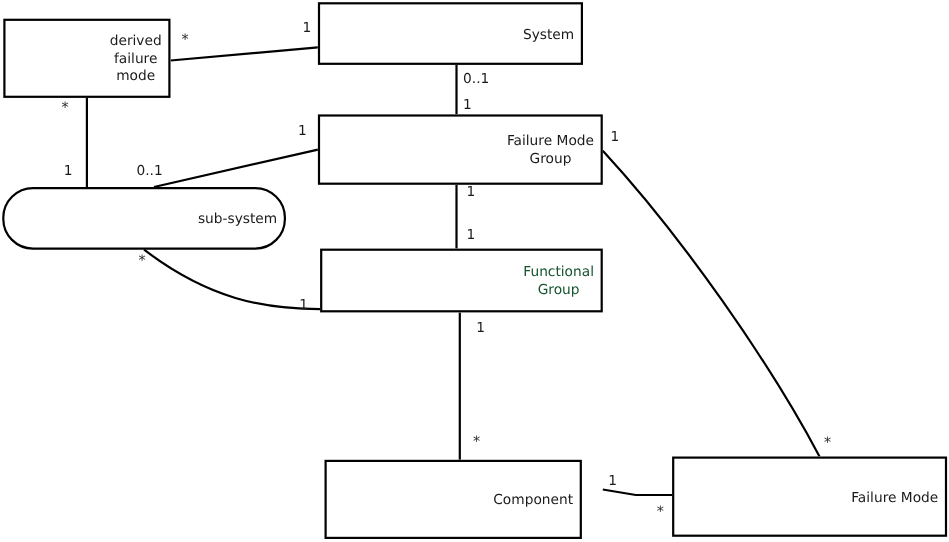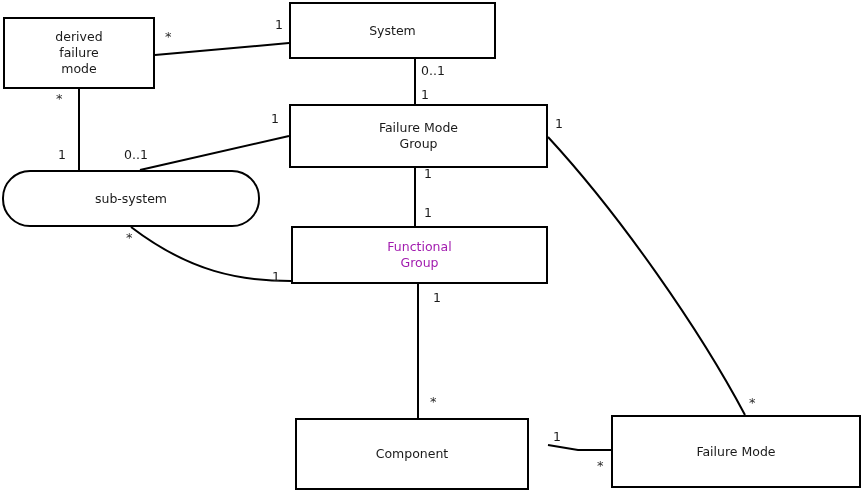--- a/index.html
+++ b/index.html
@@ -22,21 +22,21 @@
     width: 863px;
     height: 493px;
   }
   .uml-class {
     position: absolute;
     box-sizing: border-box;
     border: 2px solid #000000;
     background: #ffffff;
     display: flex;
     align-items: center;
-    justify-content: center;
+    justify-content: flex-end;
     z-index: 2;
   }
   .uml-class-name {
     font-size: 12.5px;
     line-height: 16px;
     color: #1a1a1a;
     text-align: center;
     white-space: pre-line;
     padding: 0 6px;
   }
@@ -69,32 +69,32 @@
       <path d="M 548 445 L 578 450 L 611 450" fill="none" stroke="#000000" stroke-width="2" stroke-linecap="butt"></path>
       <path d="M 548 137 C 620 215 700 330 745 415" fill="none" stroke="#000000" stroke-width="2" stroke-linecap="butt"></path>
     </svg>
 
   <div id="class-layer">
       <div class="uml-class" style="left: 3px; top: 17px; width: 152px; height: 72px; border-color: rgb(0, 0, 0);">
         <div class="uml-class-name" style="color: rgb(26, 26, 26);">derived
 failure
 mode</div>
       </div>
-      <div class="uml-class" style="left: 289px; top: 2px; width: 207px; height: 57px; border-color: rgb(0, 0, 0);">
+      <div class="uml-class" style="left: 289px; top: 2px; width: 241px; height: 57px; border-color: rgb(0, 0, 0);">
         <div class="uml-class-name" style="color: rgb(26, 26, 26);">System</div>
       </div>
       <div class="uml-class" style="left: 289px; top: 104px; width: 259px; height: 64px; border-color: rgb(0, 0, 0);">
         <div class="uml-class-name" style="color: rgb(26, 26, 26);">Failure Mode
 Group</div>
       </div>
       <div class="uml-class" style="left: 2px; top: 170px; width: 258px; height: 57px; border-color: rgb(0, 0, 0); border-radius: 28px;">
         <div class="uml-class-name" style="color: rgb(26, 26, 26);">sub-system</div>
       </div>
       <div class="uml-class" style="left: 291px; top: 226px; width: 257px; height: 58px; border-color: rgb(0, 0, 0);">
-        <div class="uml-class-name" style="color: #a21caf;">Functional
+        <div class="uml-class-name" style="color: #14532d;">Functional
 Group</div>
       </div>
       <div class="uml-class" style="left: 295px; top: 418px; width: 234px; height: 72px; border-color: rgb(0, 0, 0);">
         <div class="uml-class-name" style="color: rgb(26, 26, 26);">Component</div>
       </div>
       <div class="uml-class" style="left: 611px; top: 415px; width: 250px; height: 73px; border-color: rgb(0, 0, 0);">
         <div class="uml-class-name" style="color: rgb(26, 26, 26);">Failure Mode</div>
       </div>
     </div>
 

